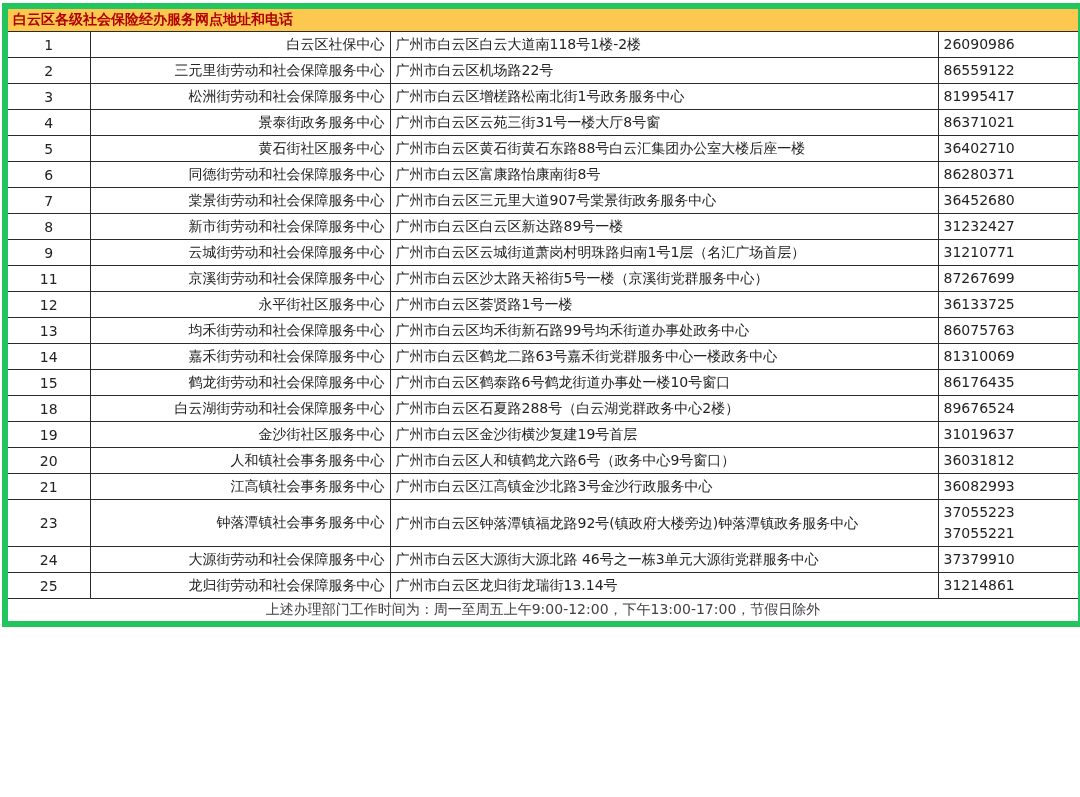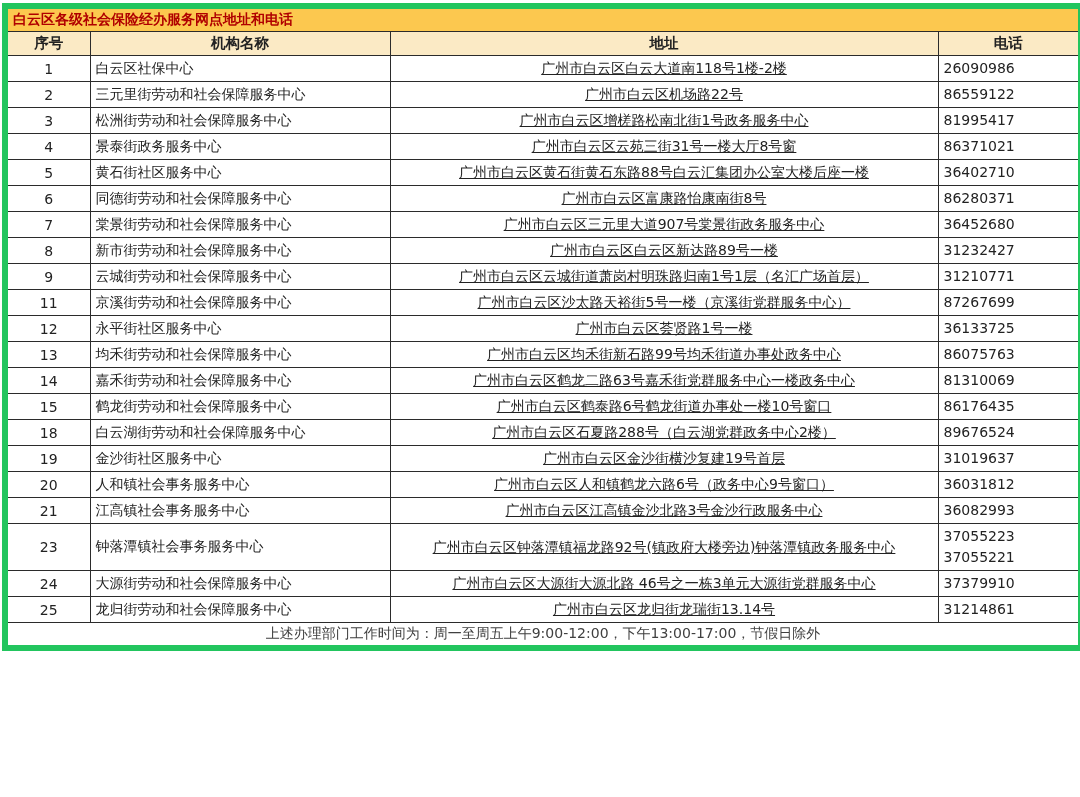--- a/index.html
+++ b/index.html
@@ -42,22 +42,22 @@
     padding-left: 4px;
   }
   tr.header-row th {
     height: 23px;
     font-weight: bold;
     font-size: 14.5px;
     text-align: center;
   }
   tbody td { height: 24px; }
   td.no     { text-align: center; }
-  td.name   { text-align: left; }
-  td.address{ text-align: center; line-height: 1.45; text-decoration: underline; }
+  td.name   { text-align: right; }
+  td.address{ text-align: left; line-height: 1.45; }
   td.phone  { text-align: left; white-space: pre-line; line-height: 1.5; }
 
   td.footer-cell {
     height: 23px;
     text-align: center;
     font-size: 15px;
   }
 </style>
 </head>
 <body>
@@ -67,26 +67,20 @@
     <colgroup>
       <col class="c-no">
         <col class="c-name">
         <col class="c-addr">
         <col class="c-phone">
     </colgroup>
     <thead>
       <tr>
         <td class="title-cell" colspan="4" style="background: rgb(252, 200, 79); color: rgb(176, 0, 0);">白云区各级社会保险经办服务网点地址和电话</td>
       </tr>
-      <tr class="header-row">
-        <th style="background: rgb(251, 234, 197);">序号</th>
-        <th style="background: rgb(251, 234, 197);">机构名称</th>
-        <th style="background: rgb(251, 234, 197);">地址</th>
-        <th style="background: rgb(251, 234, 197);">电话</th>
-      </tr>
     </thead>
     <tbody>
         <tr>
           <td class="no">1</td>
           <td class="name">白云区社保中心</td>
           <td class="address">广州市白云区白云大道南118号1楼-2楼</td>
           <td class="phone">26090986</td>
         </tr>
         <tr>
           <td class="no">2</td>

